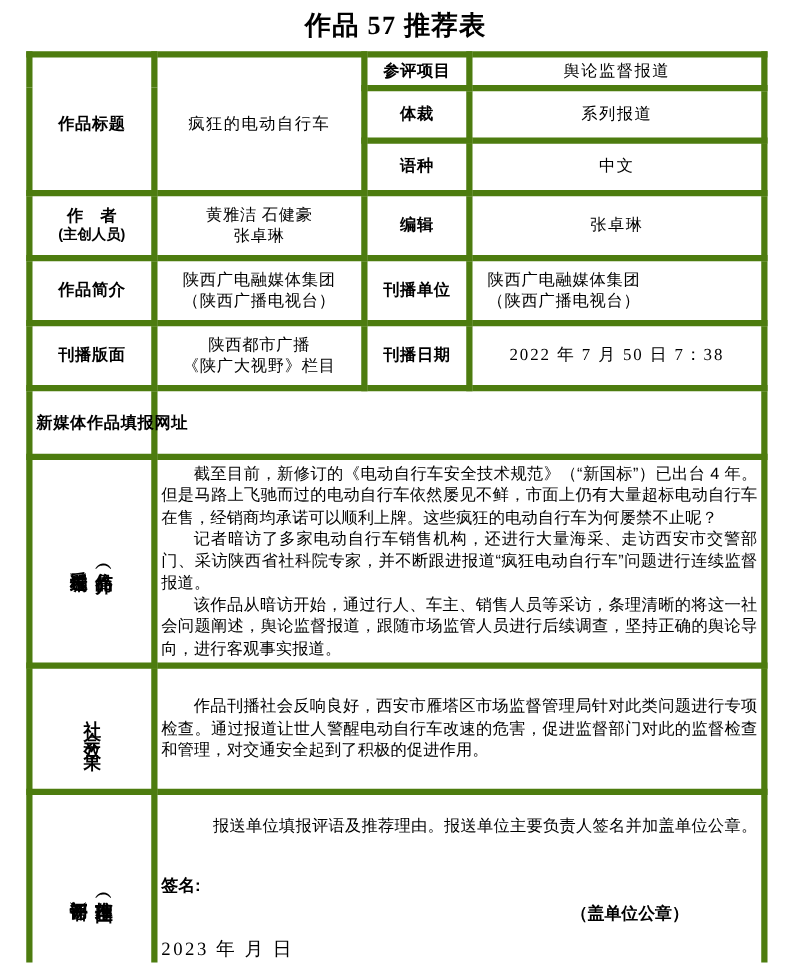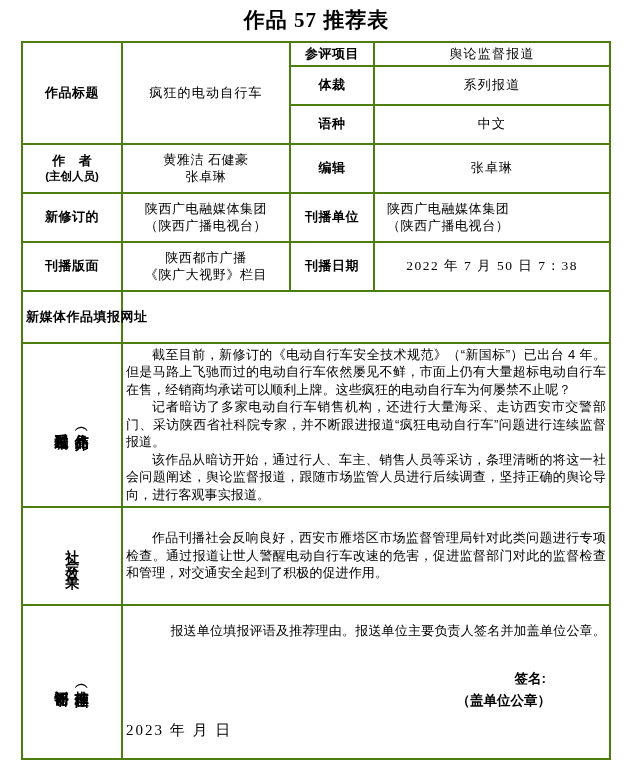--- a/index.html
+++ b/index.html
@@ -31,21 +31,21 @@
     padding-bottom: 9px;
     line-height: 1.1;
   }
   table.form {
     border-collapse: collapse;
     width: 588px;
     margin-left: 21px;
     table-layout: fixed;
   }
   table.form td {
-    border: 2px solid #4d7c0f;
+    border: 5px solid #4d7c0f;
     padding: 2px 3px;
     vertical-align: middle;
     font-size: 13px;
     line-height: 1.35;
   }
   .lbl {
     text-align: center;
     font-weight: bold;
     font-family: "Liberation Sans", "DejaVu Sans", sans-serif;
     font-size: 13.5px;
@@ -120,21 +120,21 @@
     font-size: 12.3px;
     position: relative;
     height: 148px;
   }
   .approval .intro {
     text-align: right;
     letter-spacing: 0.2px;
   }
   .approval .sign {
     margin-top: 30px;
-    text-align: right;
+    text-align: left;
     font-size: 13.5px;
     font-weight: bold;
     padding-right: 60px;
   }
   .approval .seal {
     margin-top: 4px;
     text-align: right;
     font-size: 13.5px;
     font-weight: bold;
     padding-right: 55px;
@@ -188,21 +188,21 @@
         </td>
         <td class="val tight">
           <span class="ln">黄雅洁 石健豪</span>
           <span class="ln">张卓琳</span>
         </td>
         <td class="lbl">编辑</td>
         <td class="val">张卓琳</td>
       </tr>
 
       <tr>
-        <td class="lbl" style="height:43px">新修订的</td>
+        <td class="lbl" style="height:43px">作品简介</td>
         <td class="val tight">
           <span class="ln">陕西广电融媒体集团</span>
           <span class="ln">（陕西广播电视台）</span>
         </td>
         <td class="lbl">刊播单位</td>
         <td class="val tight" style="text-align:left; padding-left:12px">
           <span class="ln">陕西广电融媒体集团</span>
           <span class="ln">（陕西广播电视台）</span>
         </td>
       </tr>

